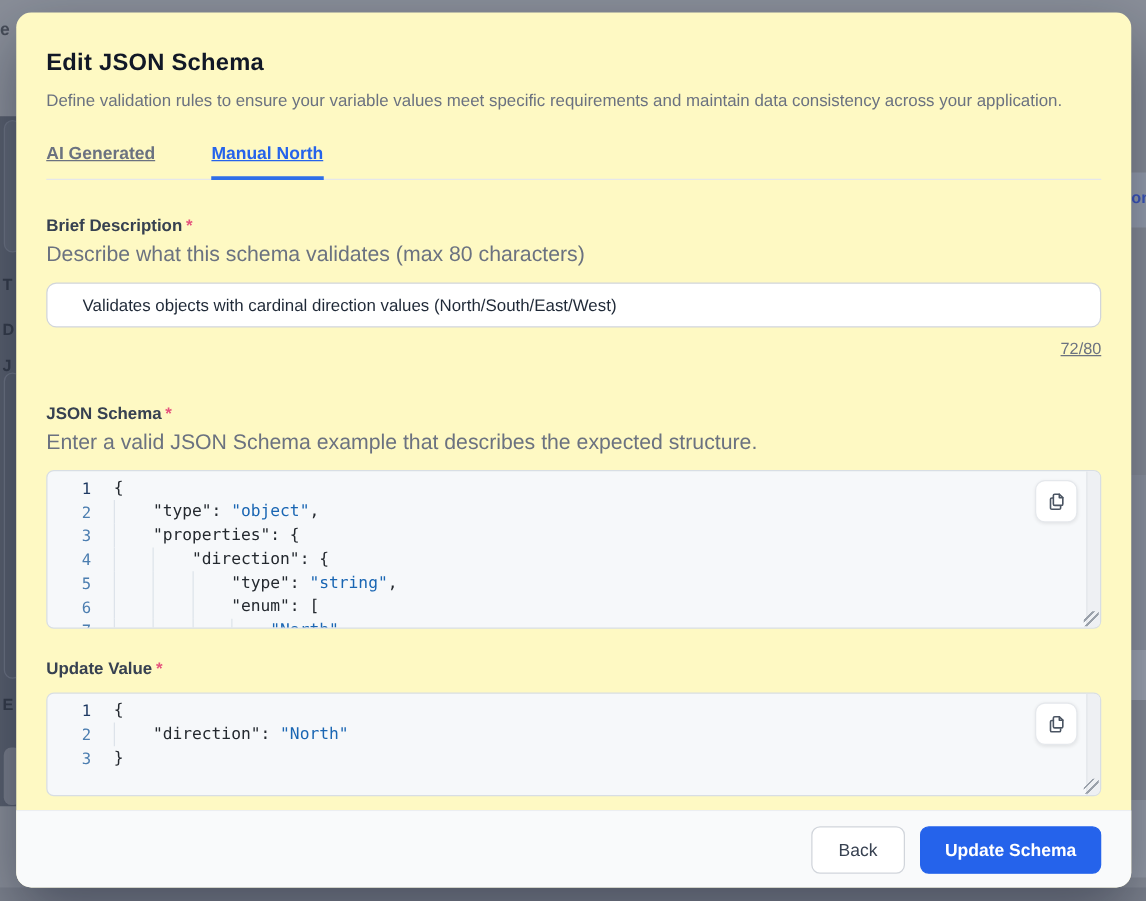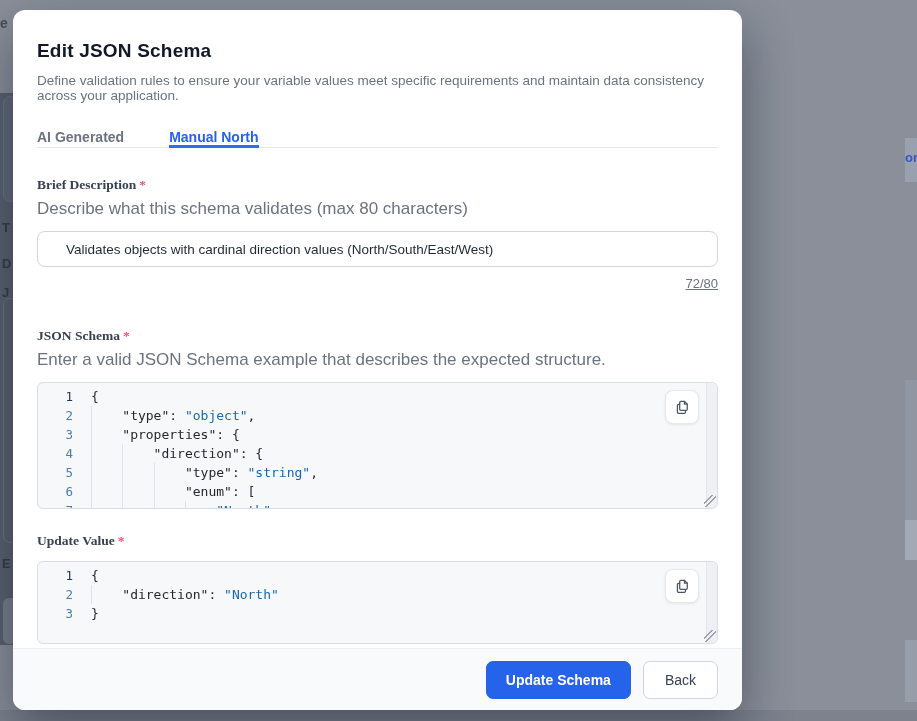--- a/index.html
+++ b/index.html
@@ -25,37 +25,37 @@
   .bd-frag-b { top: 556px; left: 2px; }
   .bd-right-band { position: absolute; right: 0; top: 138px; width: 12px; height: 44px; background: #99a1b0; }
   .bd-right-frag { position: absolute; right: 0; top: 150px; width: 12px; overflow: hidden; font-size: 13px; font-weight: 600; color: #3a55c0; }
   .bd-right-lite1 { position: absolute; right: 0; top: 380px; width: 12px; height: 140px; background: #9096a2; }
   .bd-right-lite2 { position: absolute; right: 0; top: 520px; width: 12px; height: 40px; background: #a3a9b5; }
   .bd-right-lite3 { position: absolute; right: 0; top: 640px; width: 12px; height: 62px; background: #989ea9; }
   .bd-bottom { position: absolute; left: 0; bottom: 0; width: 100%; height: 11px; background: #7d828d; }
 
   
   .modal {
-    position: absolute; left: 13px; top: 10px; width: 729px; height: 700px;
-    background: #ffffff; border-radius: 12px;
+    position: absolute; left: 13px; top: 10px; width: 892px; height: 700px;
+    background: #fef9c3; border-radius: 12px;
     box-shadow: 0 20px 50px rgba(15,23,42,.45);
   }
   .modal-body { padding: 30px 24px 0 24px; }
 
   .title { font-size: 19px; font-weight: 700; color: #111827; letter-spacing: .2px; }
   .subtitle { margin-top: 11px; font-size: 13.5px; color: #6b7280; }
 
   
   .tabs { margin-top: 26px; display: flex; gap: 45px; border-bottom: 1px solid #e5e7eb; }
-  .tab { font-size: 14px; font-weight: 600; cursor: pointer; border-bottom: 3px solid transparent; margin-bottom: -1px; }
+  .tab { font-size: 14px; font-weight: 600; padding-bottom: 11px; cursor: pointer; border-bottom: 3px solid transparent; margin-bottom: -1px; text-decoration: underline; }
   .tab.inactive { color: #6b7280; }
   .tab.active { color: #2563eb; border-bottom-color: #2f6ee8; }
 
   
-  .field-label { font-size: 13.5px; font-weight: 700; color: #374151; font-family: Liberation Serif, serif; }
+  .field-label { font-size: 13.5px; font-weight: 700; color: #374151; }
   .req { color: #e5537d; font-weight: 700; margin-left: 3px; }
   .helper { margin-top: 6px; font-size: 17px; color: #6b7280; }
 
   .brief-block { margin-top: 29px; }
   .text-input {
     margin-top: 12px; width: 100%; height: 36px;
     border: 1px solid #d1d5db; border-radius: 8px;
     padding: 0 28px; font-size: 13.5px; color: #1f2937;
     font-family: "Liberation Sans", sans-serif;
     background: #fff; outline: none; display: block;
@@ -225,16 +225,16 @@
             <path d="M6.7 6.3H5.3A1.3 1.3 0 0 0 4 7.6v8.1A1.3 1.3 0 0 0 5.3 17h6.9a1.3 1.3 0 0 0 1.3-1.3v-1.4"></path>
           </svg>
         </div>
         <div class="resize-handle"></div>
       </div>
     </div>
 
   </div>
 
   <div class="footer">
+    <button class="btn btn-back">Back</button>
     <button class="btn btn-primary">Update Schema</button>
-    <button class="btn btn-back">Back</button>
   </div>
 </div>
 
 </body></html>

